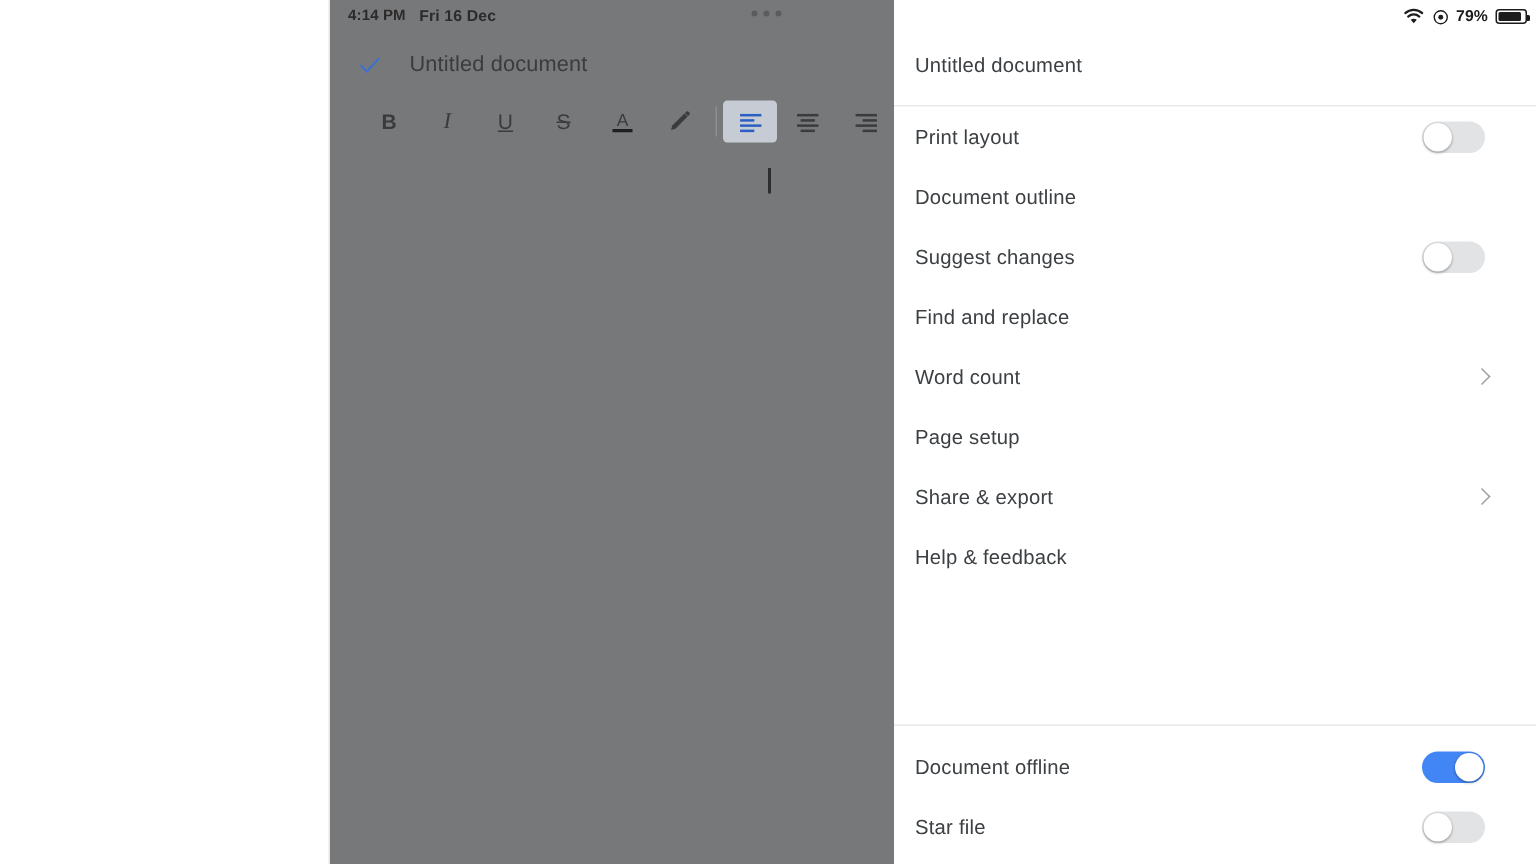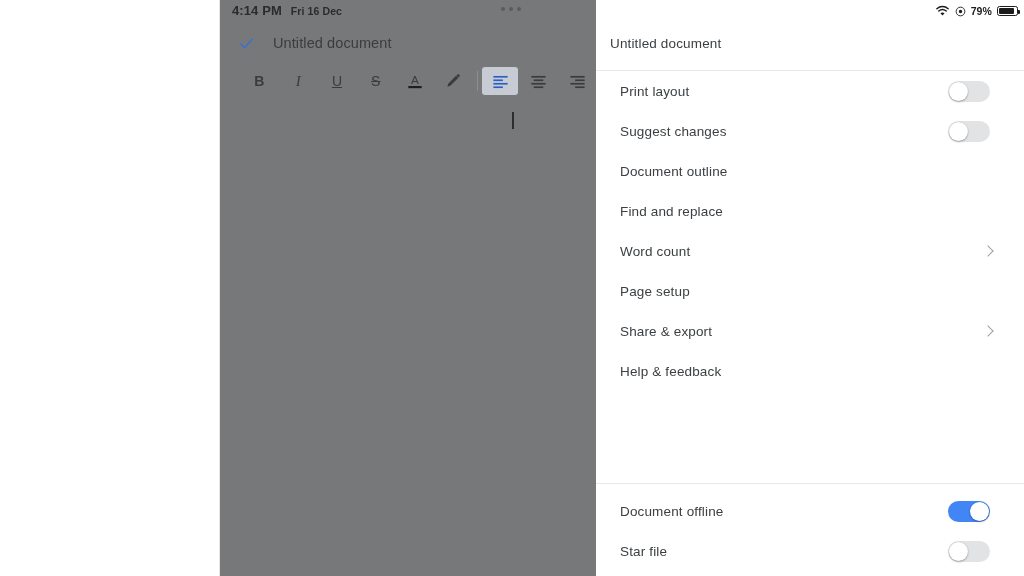--- a/index.html
+++ b/index.html
@@ -44,21 +44,21 @@
   }
   .doc-statusbar {
     position: absolute;
     left: 0; top: 0;
     width: 100%; height: 21px;
     display: flex;
     align-items: center;
   }
   .doc-clock {
     margin-left: 12px;
-    font-size: 13px;
+    font-size: 10px;
     font-weight: bold;
     color: #2b2b2b;
     letter-spacing: .1px;
     white-space: nowrap;
     text-align: center;
   }
   .doc-date {
     margin-left: 9px;
     font-size: 10.5px;
     font-weight: bold;
@@ -206,21 +206,21 @@
   .menu-list {
     position: absolute;
     left: 0; top: 71px;
     width: 100%;
   }
   .menu-row {
     position: relative;
     height: 40px;
     display: flex;
     align-items: center;
-    padding: 0 0 0 24px;
+    padding: 0 0 0 14px;
     box-sizing: border-box;
   }
   .menu-label {
     font-size: 13.5px;
     color: #3c4043;
     letter-spacing: .15px;
     white-space: nowrap;
   }
   .menu-spacer { flex: 1; }
 
@@ -364,32 +364,32 @@
 
       <div class="menu-row">
         <span class="menu-label">Print layout</span>
         <span class="menu-spacer"></span>
         <span class="toggle">
             <i></i>
           </span>
       </div>
 
       <div class="menu-row">
+        <span class="menu-label">Document outline</span>
+      </div>
+
+      <div class="menu-row">
         <span class="menu-label">Suggest changes</span>
         <span class="menu-spacer"></span>
         <span class="toggle">
             <i></i>
           </span>
       </div>
 
       <div class="menu-row">
-        <span class="menu-label">Document outline</span>
-      </div>
-
-      <div class="menu-row">
         <span class="menu-label">Find and replace</span>
       </div>
 
 
       <div class="menu-row">
         <span class="menu-label">Word count</span>
         <span class="menu-spacer"></span>
         <span class="chevron"></span>
       </div>
 

